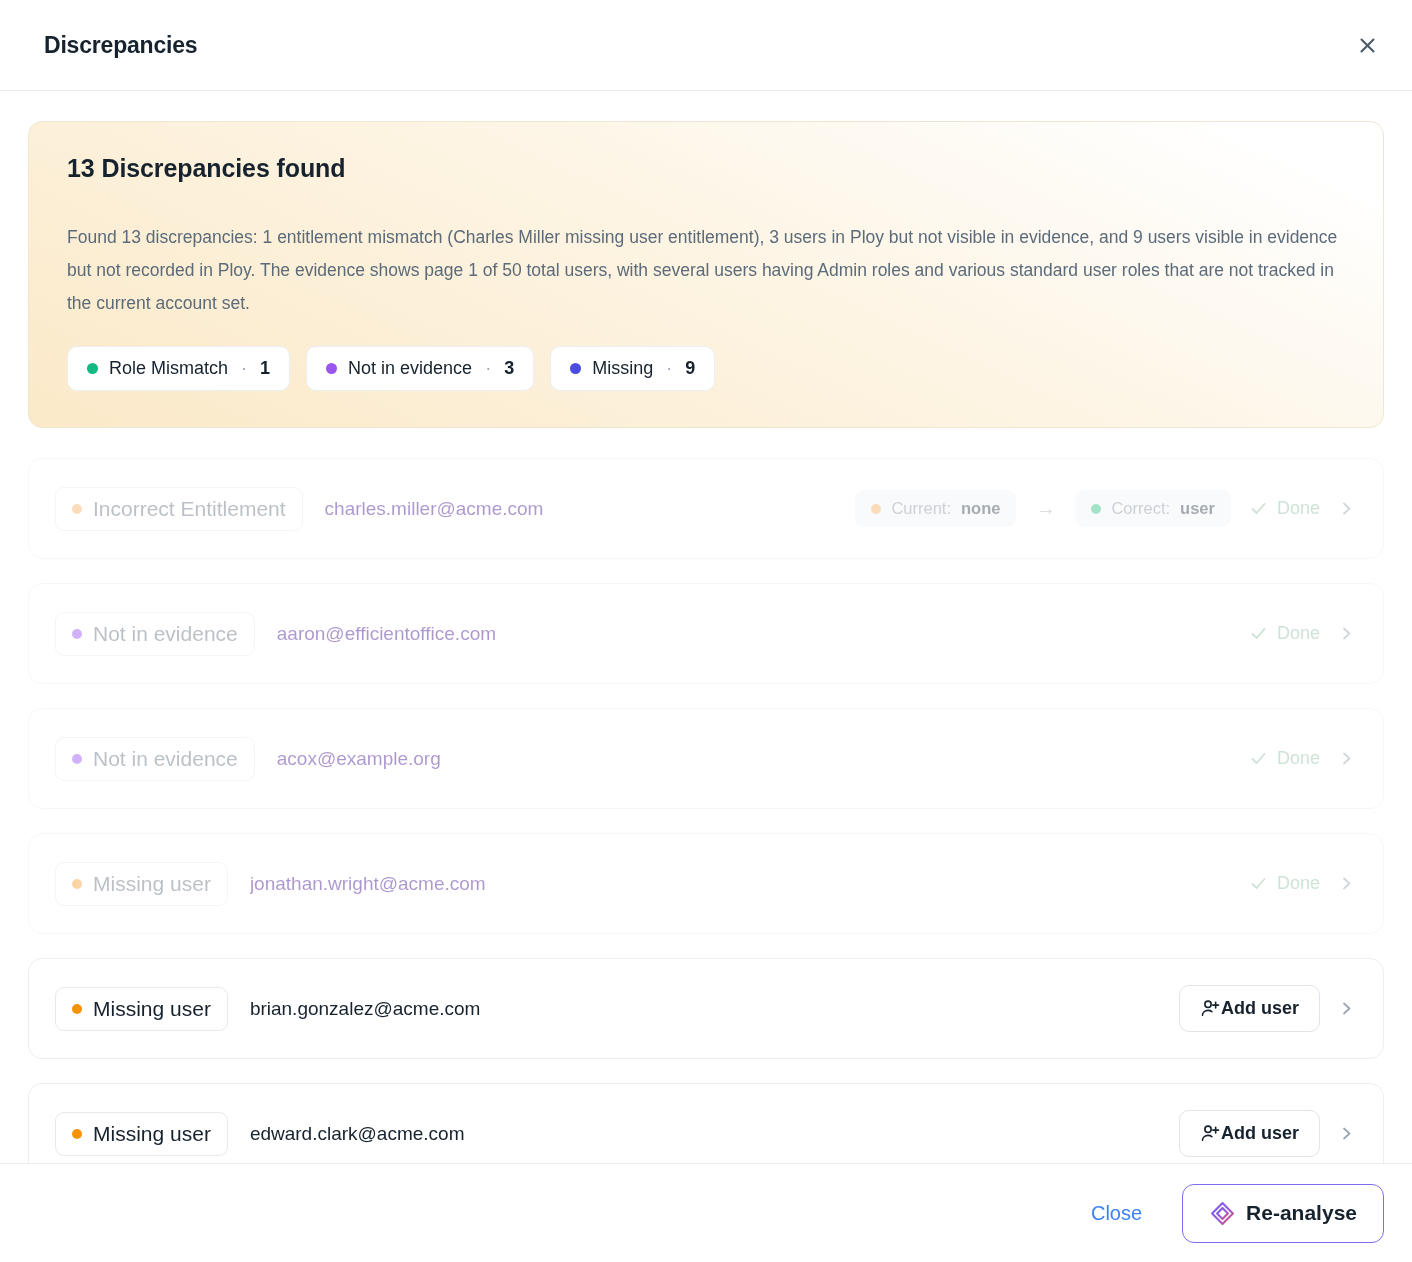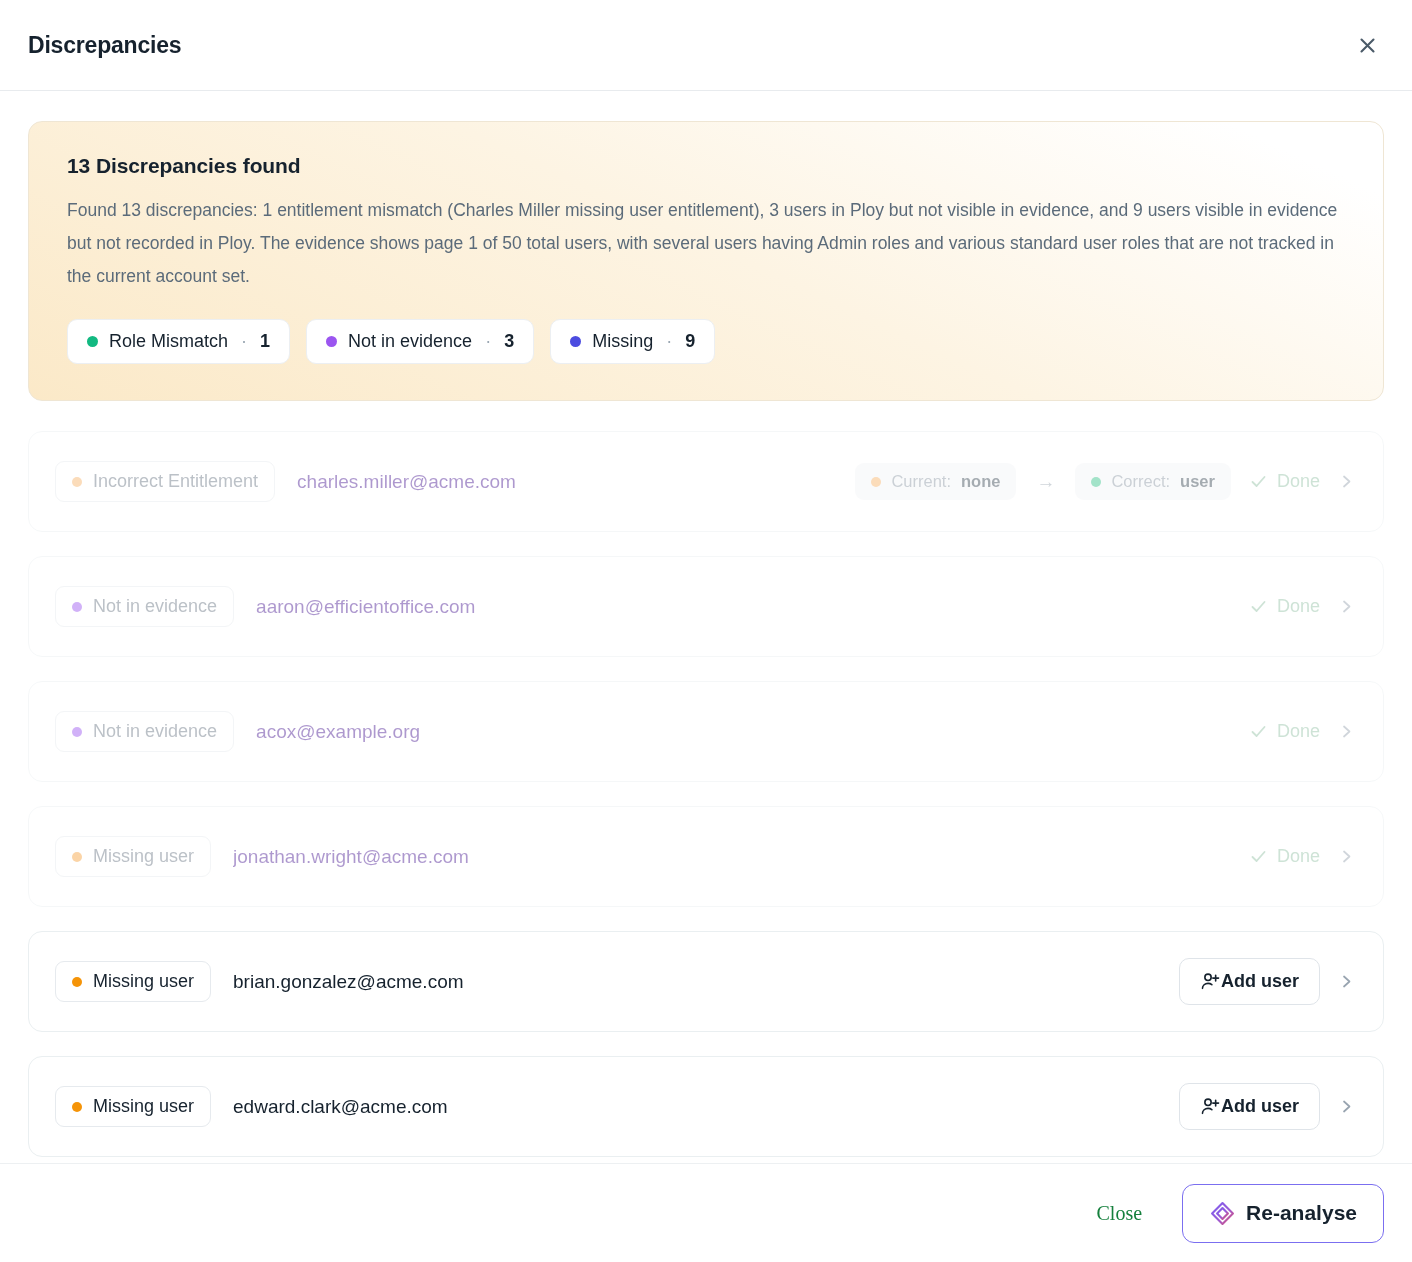--- a/index.html
+++ b/index.html
@@ -22,21 +22,21 @@
     position: relative;
   }
 
   
   .modal-header {
     height: 91px;
     flex: 0 0 91px;
     display: flex;
     align-items: center;
     justify-content: space-between;
-    padding: 0 28px 0 28px;
+    padding: 0 28px 0 44px;
     border-bottom: 1px solid #e8ebee;
   }
   .modal-title {
     font-size: 23px;
     font-weight: bold;
     color: #16222e;
     letter-spacing: -0.2px;
   }
   .close-btn {
     width: 34px; height: 34px;
@@ -58,24 +58,24 @@
 
   
   .summary-banner {
     border: 1px solid #efe6d4;
     border-radius: 14px;
     background: linear-gradient(205deg, #ffffff 8%, #fdf4e3 48%, #fbe9c8 100%);
     padding: 32px 38px 36px 38px;
     margin-bottom: 30px;
   }
   .summary-title {
-    font-size: 21px;
+    font-size: 25px;
     font-weight: bold;
     color: #16222e;
-    margin-bottom: 16px;
+    margin-bottom: 38px;
     letter-spacing: -0.1px;
   }
   .summary-text {
     font-size: 17.5px;
     line-height: 33px;
     color: #5b6b7a;
     max-width: 1290px;
     margin-bottom: 26px;
   }
   .chip-row { display: flex; gap: 16px; }
@@ -112,21 +112,21 @@
 
   .row-left { display: flex; align-items: center; gap: 22px; flex: 1 1 auto; min-width: 0; }
 
   .type-tag {
     display: inline-flex;
     align-items: center;
     gap: 11px;
     border: 1px solid #e6eaee;
     border-radius: 9px;
     padding: 9px 16px;
-    font-size: 18px;
+    font-size: 21px;
     color: #16222e;
     background: #fff;
     white-space: nowrap;
   }
   .row.muted .type-tag { color: #6b7785; }
   .type-tag .dot { width: 10px; height: 10px; border-radius: 50%; flex: 0 0 10px; }
 
   .row-email {
     font-size: 19px;
     color: #16222e;
@@ -187,26 +187,26 @@
     display: flex;
     align-items: center;
     justify-content: flex-end;
     gap: 26px;
     padding: 0 28px;
     position: relative;
     z-index: 5;
   }
   .close-text-btn {
     font-size: 20px;
-    color: #15803d;
+    color: #3b82f6;
     background: transparent;
     border: none;
     padding: 12px 14px;
     cursor: pointer;
-    font-family: Liberation Serif, serif;
+    font-family: Liberation Sans, sans-serif;
   }
   .reanalyse-btn {
     display: inline-flex;
     align-items: center;
     gap: 10px;
     border: 1.5px solid #7b6ff0;
     border-radius: 12px;
     background: #ffffff;
     padding: 15px 26px;
     font-size: 21px;

